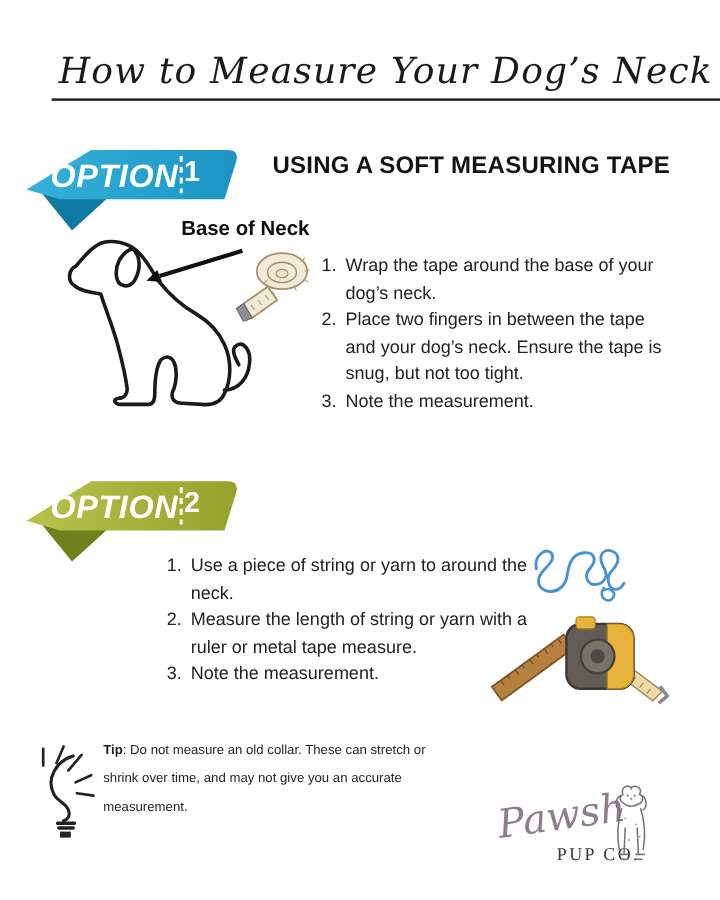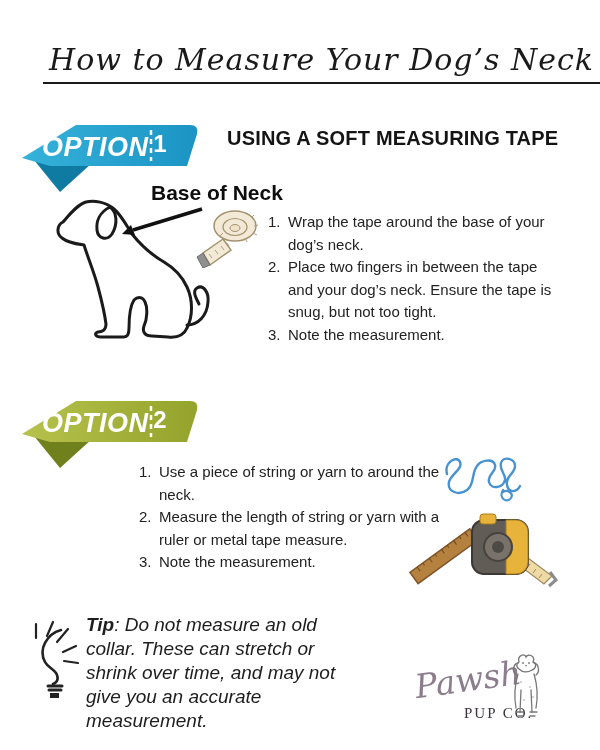--- a/index.html
+++ b/index.html
@@ -27,32 +27,32 @@
     position:absolute; left:122px; top:12px; width:36px; text-align:center;
     font-size:24px; font-weight:bold; color:#fff;
   }
   #banner1 { left:20px; top:118px; }
   #banner2 { left:20px; top:394px; }
 
   .section-heading { position:absolute; font-size:20px; font-weight:bold; color:#141414; letter-spacing:0.2px; }
   #heading1 { left:203px; top:127px;margin-left:24px; }
   #heading2 { left:203px; top:403px; }
 
-  .fig-label { position:absolute; left:151px; top:181px; font-size:21px; font-weight:bold; color:#0e0e0e; }
+  .fig-label { position:absolute; left:151px; top:181px; font-size:17px; font-weight:bold; color:#0e0e0e; }
 
   
   .steps { position:absolute; }
   #steps1 { left:268px; top:211px; width:288px; }
   #steps2 { left:139px; top:461px; width:302px; }
   .step { display:flex; font-size:15px; line-height:22.5px; color:#222; }
   .step-num { flex:0 0 20px; }
   .step-text { flex:1; }
 
   
-  .tip-text-block { position:absolute; left:86px; top:613px; width:270px; font-size:19px; line-height:24px; color:#1e1e1e;font-style:italic; }
+  .tip-text-block { position:absolute; left:86px; top:613px; width:270px; font-size:11px; line-height:24px; color:#1e1e1e; }
   .tip-label { font-weight:bold; }
 
   
   .brand-script {
     position:absolute; left:412px; top:660px; width:112px; text-align:center;
     font-family:"DejaVu Serif", serif; font-style:italic; font-size:33px;
     color:#8c7d8d; transform:rotate(-8deg);
   }
   .brand-sub {
     position:absolute; left:464px; top:705px; font-family:"Liberation Serif", serif;

